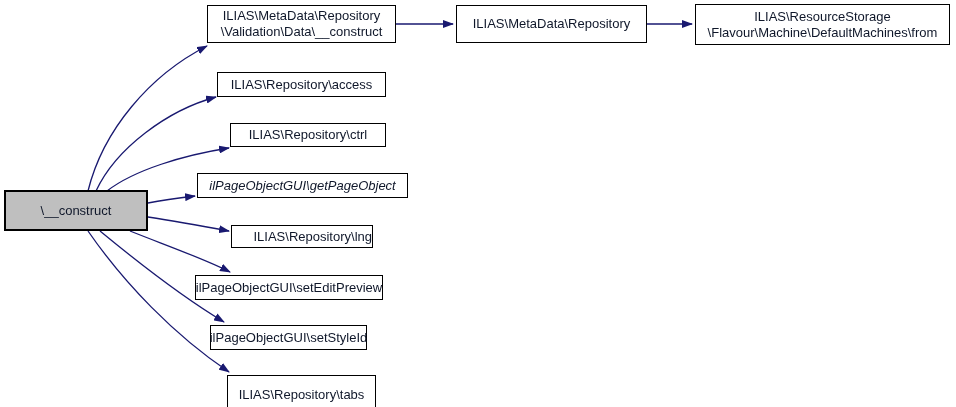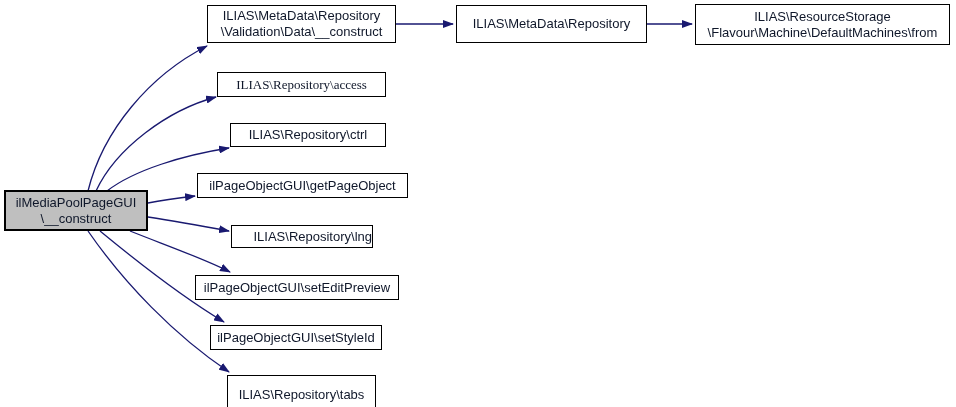--- a/index.html
+++ b/index.html
@@ -65,43 +65,42 @@
         <path d="M 148 217 C 174 221 202 226 229 231" fill="none" stroke="#191970" stroke-width="1.3" marker-end="url(#arrowhead)"></path>
         <path d="M 130 231 C 165 245 205 259 230 272" fill="none" stroke="#191970" stroke-width="1.3" marker-end="url(#arrowhead)"></path>
         <path d="M 100 231 C 140 264 184 298 224 322" fill="none" stroke="#191970" stroke-width="1.3" marker-end="url(#arrowhead)"></path>
         <path d="M 88 231 C 124 283 174 335 229 372" fill="none" stroke="#191970" stroke-width="1.3" marker-end="url(#arrowhead)"></path>
         <path d="M 396 24 L 453 24" fill="none" stroke="#191970" stroke-width="1.3" marker-end="url(#arrowhead)"></path>
         <path d="M 647 24 L 692 24" fill="none" stroke="#191970" stroke-width="1.3" marker-end="url(#arrowhead)"></path>
       </g>
   </svg>
   <div id="nodes">
       <div class="node highlighted" style="left: 4px; top: 190px; width: 144px; height: 41px;">
-        <span class="label-line">ilMediaPoolPageGUI</span>
         <span class="label-line">\__construct</span>
       </div>
       <div class="node" style="left: 207px; top: 5px; width: 189px; height: 38px;">
         <span class="label-line">ILIAS\MetaData\Repository</span>
         <span class="label-line">\Validation\Data\__construct</span>
       </div>
-      <div class="node" style="left: 217px; top: 72px; width: 169px; height: 25px; font-family: Liberation Serif, serif;">
+      <div class="node" style="left: 217px; top: 72px; width: 169px; height: 25px;">
         <span class="label-line">ILIAS\Repository\access</span>
       </div>
       <div class="node" style="left: 230px; top: 123px; width: 156px; height: 24px;">
         <span class="label-line">ILIAS\Repository\ctrl</span>
       </div>
-      <div class="node" style="left: 197px; top: 173px; width: 211px; height: 25px;">
+      <div class="node" style="left: 197px; top: 173px; width: 211px; height: 25px; font-style: italic;">
         <span class="label-line">ilPageObjectGUI\getPageObject</span>
       </div>
       <div class="node" style="left: 231px; top: 225px; width: 142px; height: 23px; align-items: flex-end;">
         <span class="label-line">ILIAS\Repository\lng</span>
       </div>
-      <div class="node" style="left: 195px; top: 275px; width: 204px; height: 25px;">
+      <div class="node" style="left: 195px; top: 275px; width: 188px; height: 25px;">
         <span class="label-line">ilPageObjectGUI\setEditPreview</span>
       </div>
-      <div class="node" style="left: 210px; top: 325px; width: 172px; height: 25px;">
+      <div class="node" style="left: 210px; top: 325px; width: 157px; height: 25px;">
         <span class="label-line">ilPageObjectGUI\setStyleId</span>
       </div>
       <div class="node" style="left: 227px; top: 375px; width: 149px; height: 39px;">
         <span class="label-line">ILIAS\Repository\tabs</span>
       </div>
       <div class="node" style="left: 456px; top: 5px; width: 191px; height: 38px;">
         <span class="label-line">ILIAS\MetaData\Repository</span>
       </div>
       <div class="node" style="left: 695px; top: 4px; width: 255px; height: 41px;">
         <span class="label-line">ILIAS\ResourceStorage</span>

